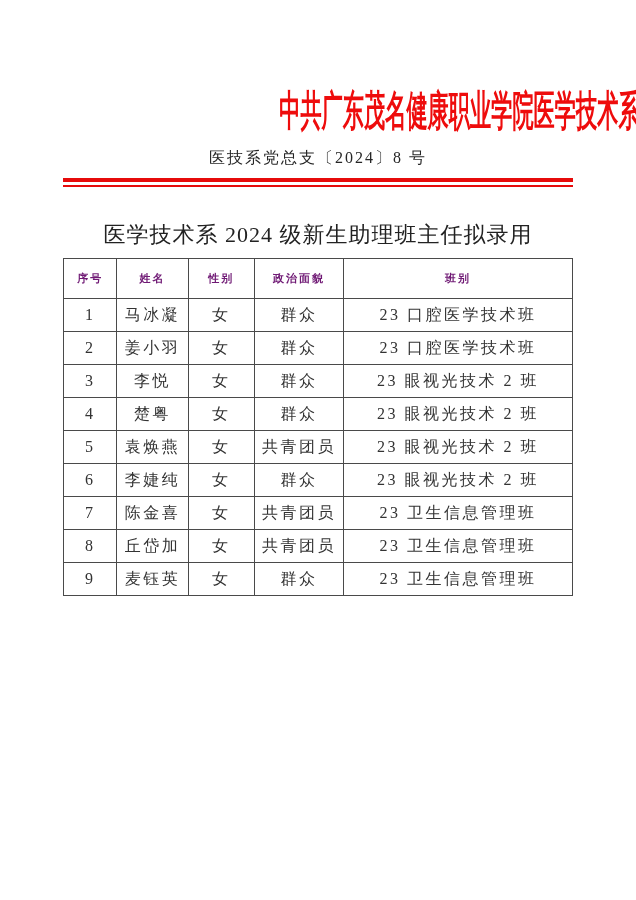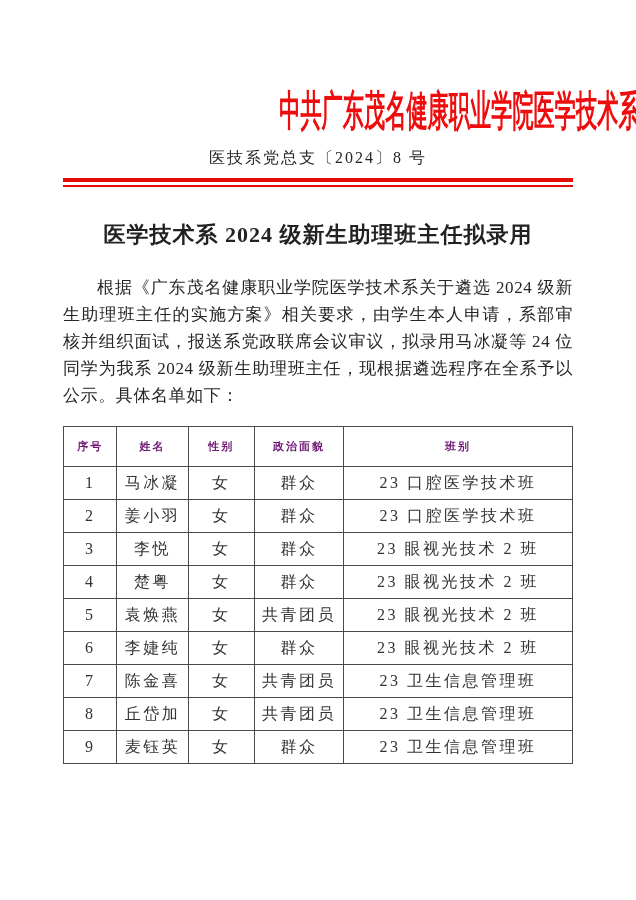--- a/index.html
+++ b/index.html
@@ -47,21 +47,21 @@
     margin-top: 9px;
     height: 3px;
     border-top: 4px solid #e60b0b;
     border-bottom: 2px solid #e60b0b;
   }
   .doc-title {
     margin-top: 30px;
     text-align: center;
     font-size: 22px;
     line-height: 35px;
-    font-weight: bold;
+    font-weight: normal;
     color: #222222;
     letter-spacing: 1px;
   }
   .body-text {
     margin-top: 22px;
     font-size: 17px;
     line-height: 27px;
     text-align: justify;
     text-indent: 2em;
     letter-spacing: 0.6px;
@@ -112,21 +112,20 @@
   </div>
 
   <div class="doc-number">医技系党总支〔2024〕8 号</div>
 
   <div class="red-rule"></div>
 
   <div class="doc-title">
     <div>医学技术系 2024 级新生助理班主任拟录用</div>
   </div>
 
-  <p class="body-text">根据《广东茂名健康职业学院医学技术系关于遴选 2024 级新生助理班主任的实施方案》相关要求，由学生本人申请，系部审核并组织面试，报送系党政联席会议审议，拟录用马冰凝等 24 位同学为我系 2024 级新生助理班主任，现根据遴选程序在全系予以公示。具体名单如下：</p>
 
   <table class="roster">
     <colgroup>
       <col class="c-index">
       <col class="c-name">
       <col class="c-gender">
       <col class="c-polit">
       <col class="c-class">
     </colgroup>
     <thead>

